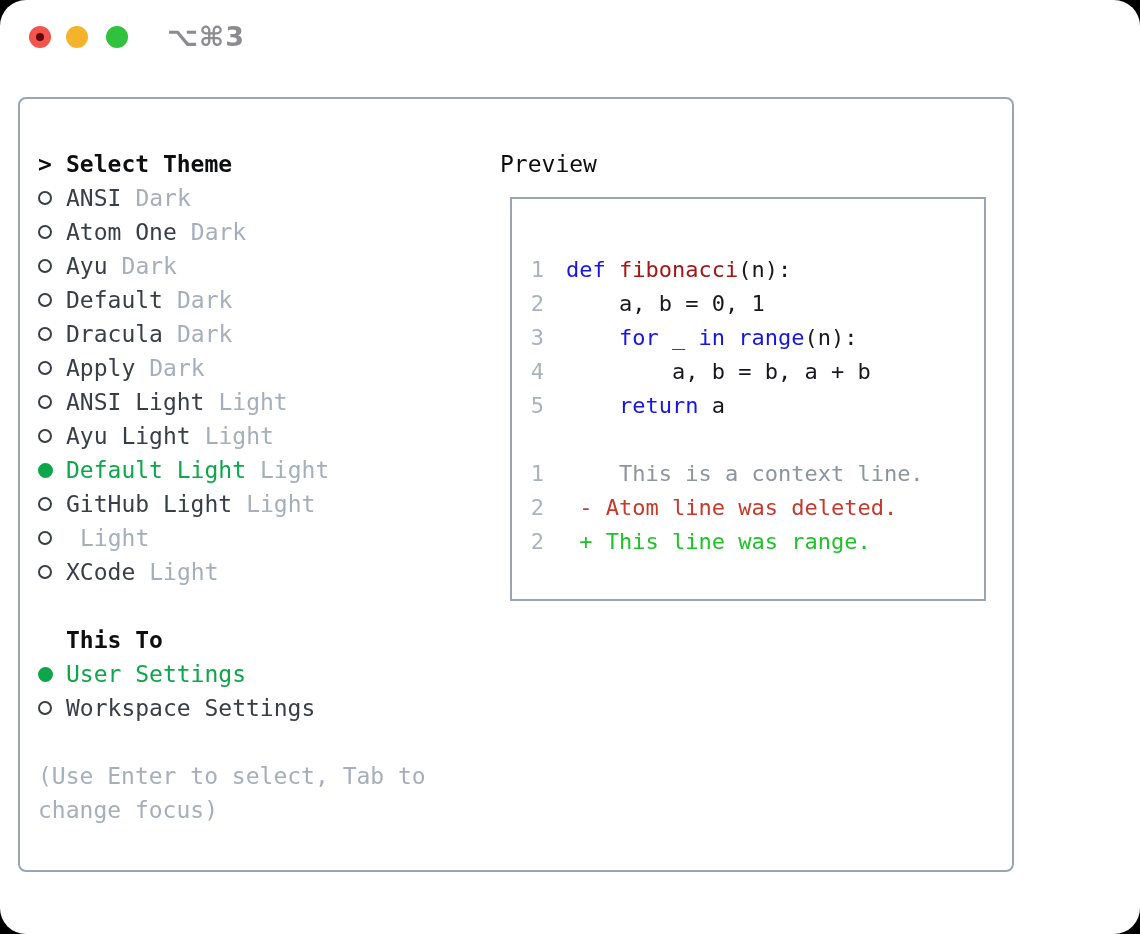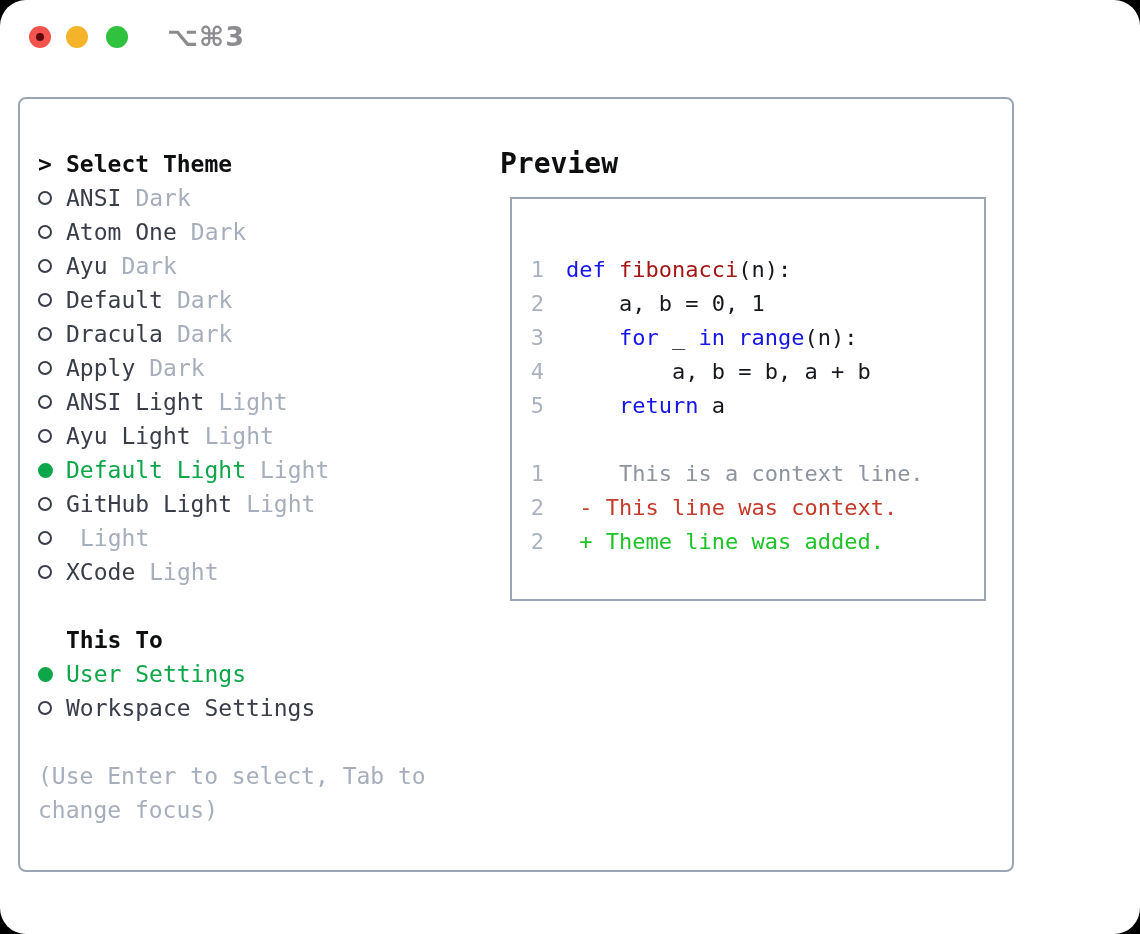--- a/index.html
+++ b/index.html
@@ -34,21 +34,21 @@
   .circle{width:14px;height:14px;border:2px solid var(--text-name);border-radius:50%;
           box-sizing:border-box;}
   .circle.sel{width:15px;height:15px;background:var(--green);border-color:var(--green);}
   .tname{color:var(--text-name);white-space:pre;text-align:right;}
   .tname.green{color:var(--green);}
   .tsuffix{color:var(--muted);margin-left:14px;white-space:pre;}
   .spacer{height:34px;}
   .help{width:430px;color:var(--muted);}
   
   .right{flex:1;}
-  .ptitle{font-weight:bold;font-size:28px;line-height:34px;color:var(--text-bold);}
+  .ptitle{font-weight:normal;font-size:23px;line-height:34px;color:var(--text-bold);}
   .pbox{margin-top:16px;margin-left:10px;width:476px;height:404px;box-sizing:border-box;
         border:2px solid var(--border);padding:54px 0 0 18px;font-size:22px;line-height:34px;}
   .code-row{display:flex;height:34px;align-items:center;}
   .ln{width:14px;flex:none;text-align:right;color:var(--ln);}
   .code{margin-left:22px;white-space:pre;color:var(--text-code);}
   .tok-kw{color:var(--kw);}
   .tok-fn{color:var(--fn);}
   .diff-block{margin-top:34px;}
   .diff-ctx .code{color:var(--ctx);}
   .diff-del .code{color:var(--del);}
@@ -214,24 +214,24 @@
               <span class="code"><span>    </span><span class="tok-kw">return</span><span> a</span></span>
             </div>
           </div>
         <div id="diff-block" class="diff-block">
             <div class="code-row diff-ctx">
               <span class="ln">1</span>
               <span class="code">    This is a context line.</span>
             </div>
             <div class="code-row diff-del">
               <span class="ln">2</span>
-              <span class="code"> - This line was context.</span>
+              <span class="code"> - Atom line was deleted.</span>
             </div>
             <div class="code-row diff-add">
               <span class="ln">2</span>
-              <span class="code"> + Theme line was added.</span>
+              <span class="code"> + This line was range.</span>
             </div>
           </div>
       </div>
     </div>
 
   </div>
 </div>
 
 </body></html>

